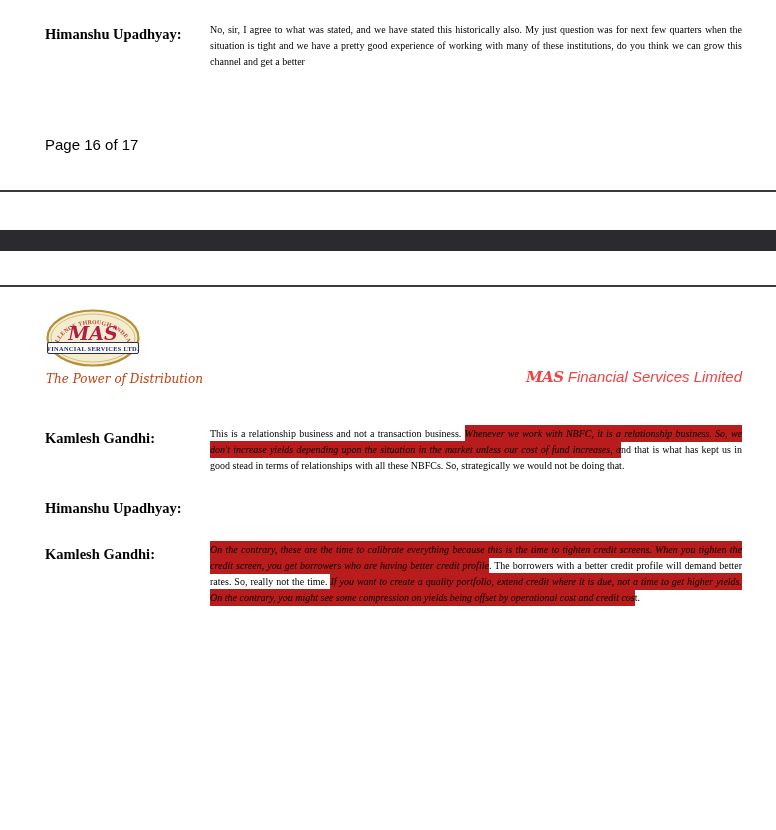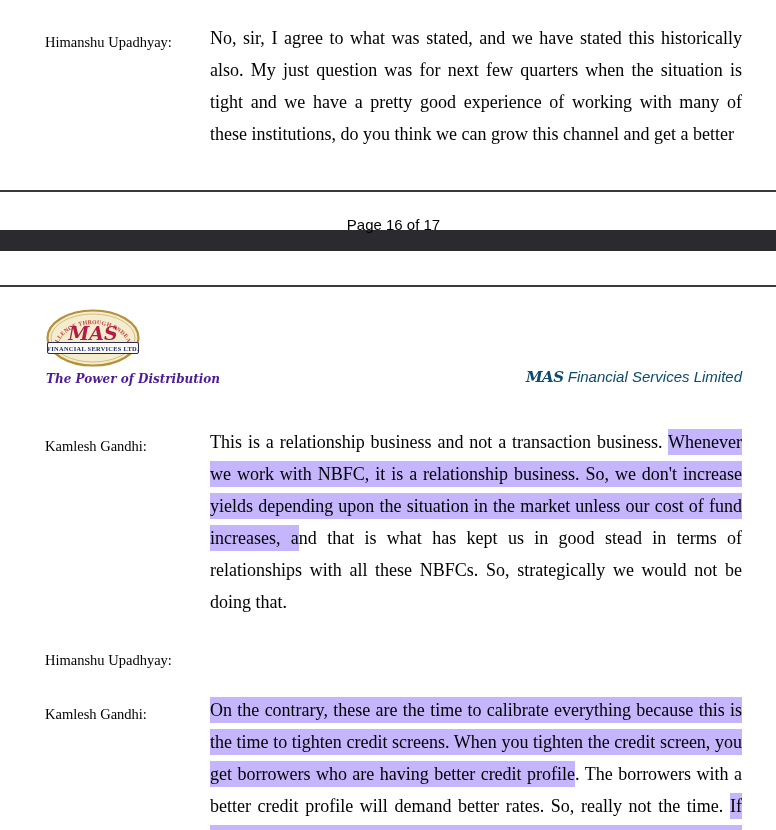--- a/index.html
+++ b/index.html
@@ -17,32 +17,31 @@
     height: 190px;
     padding: 22px 34px 0 45px;
     background: #fff;
   }
 
   
   .drow { display: flex; margin-bottom: 22px; }
   .drow:last-child { margin-bottom: 0; }
   .speaker {
     flex: 0 0 165px; width: 165px;
-    font-weight: normal; font-size: 14.5px; line-height: 24px; margin-top: 8px;
+    font-weight: bold; font-size: 14.5px; line-height: 24px;
   }
   .speech {
     flex: 1 1 auto;
-    font-size: 18px; line-height: 32px;
+    font-size: 10px; line-height: 16px;
     text-align: justify;
   }
-  mark { background: #c4b5fd; color: inherit; padding: 3px 0; }
+  mark { background: #b91c1c; color: inherit; padding: 3px 0; font-style: italic; }
 
   .page-number {
     margin-top: 65px;
-    text-align: center;
     font-family: "Liberation Sans", sans-serif;
     font-size: 15px; line-height: 19px;
   }
 
   
   .page-edge { height: 0; border-top: 2px solid #3a3a3e; }
   .gap-a { height: 38px; background: #fff; }
   .page-separator { height: 21px; background: #2a2a2f; }
   .gap-b { height: 34px; background: #fff; }
 
@@ -50,31 +49,31 @@
   .page-next {
     height: 541px;
     padding: 22px 34px 0 45px;
     background: #fff;
   }
   .page2-header { position: relative; height: 117px; }
   .logo-block { position: absolute; left: 1px; top: 0; width: 130px; }
   .logo-tagline {
     margin-top: 1px;
     font-family: "DejaVu Serif", serif;
-    font-style: italic; font-weight: bold;
-    font-size: 12px; color: #4c1d95;
+    font-style: italic; font-weight: normal;
+    font-size: 12px; color: #c2410c;
     white-space: nowrap;
   }
   .header-right {
     position: absolute; right: 0; top: 58px;
     text-align: right;
     font-family: "Liberation Sans", sans-serif;
     font-style: italic;
     font-size: 15px; line-height: 19px;
-    color: #0c4a6e;
+    color: #ef4444;
   }
   .gothic { font-family: "DejaVu Serif", serif; font-weight: bold; letter-spacing: -0.5px; }
 
   svg text { user-select: none; }
 </style>
 </head>
 <body>
 
 <section class="page-prev">
   <div id="page1-dialog">

